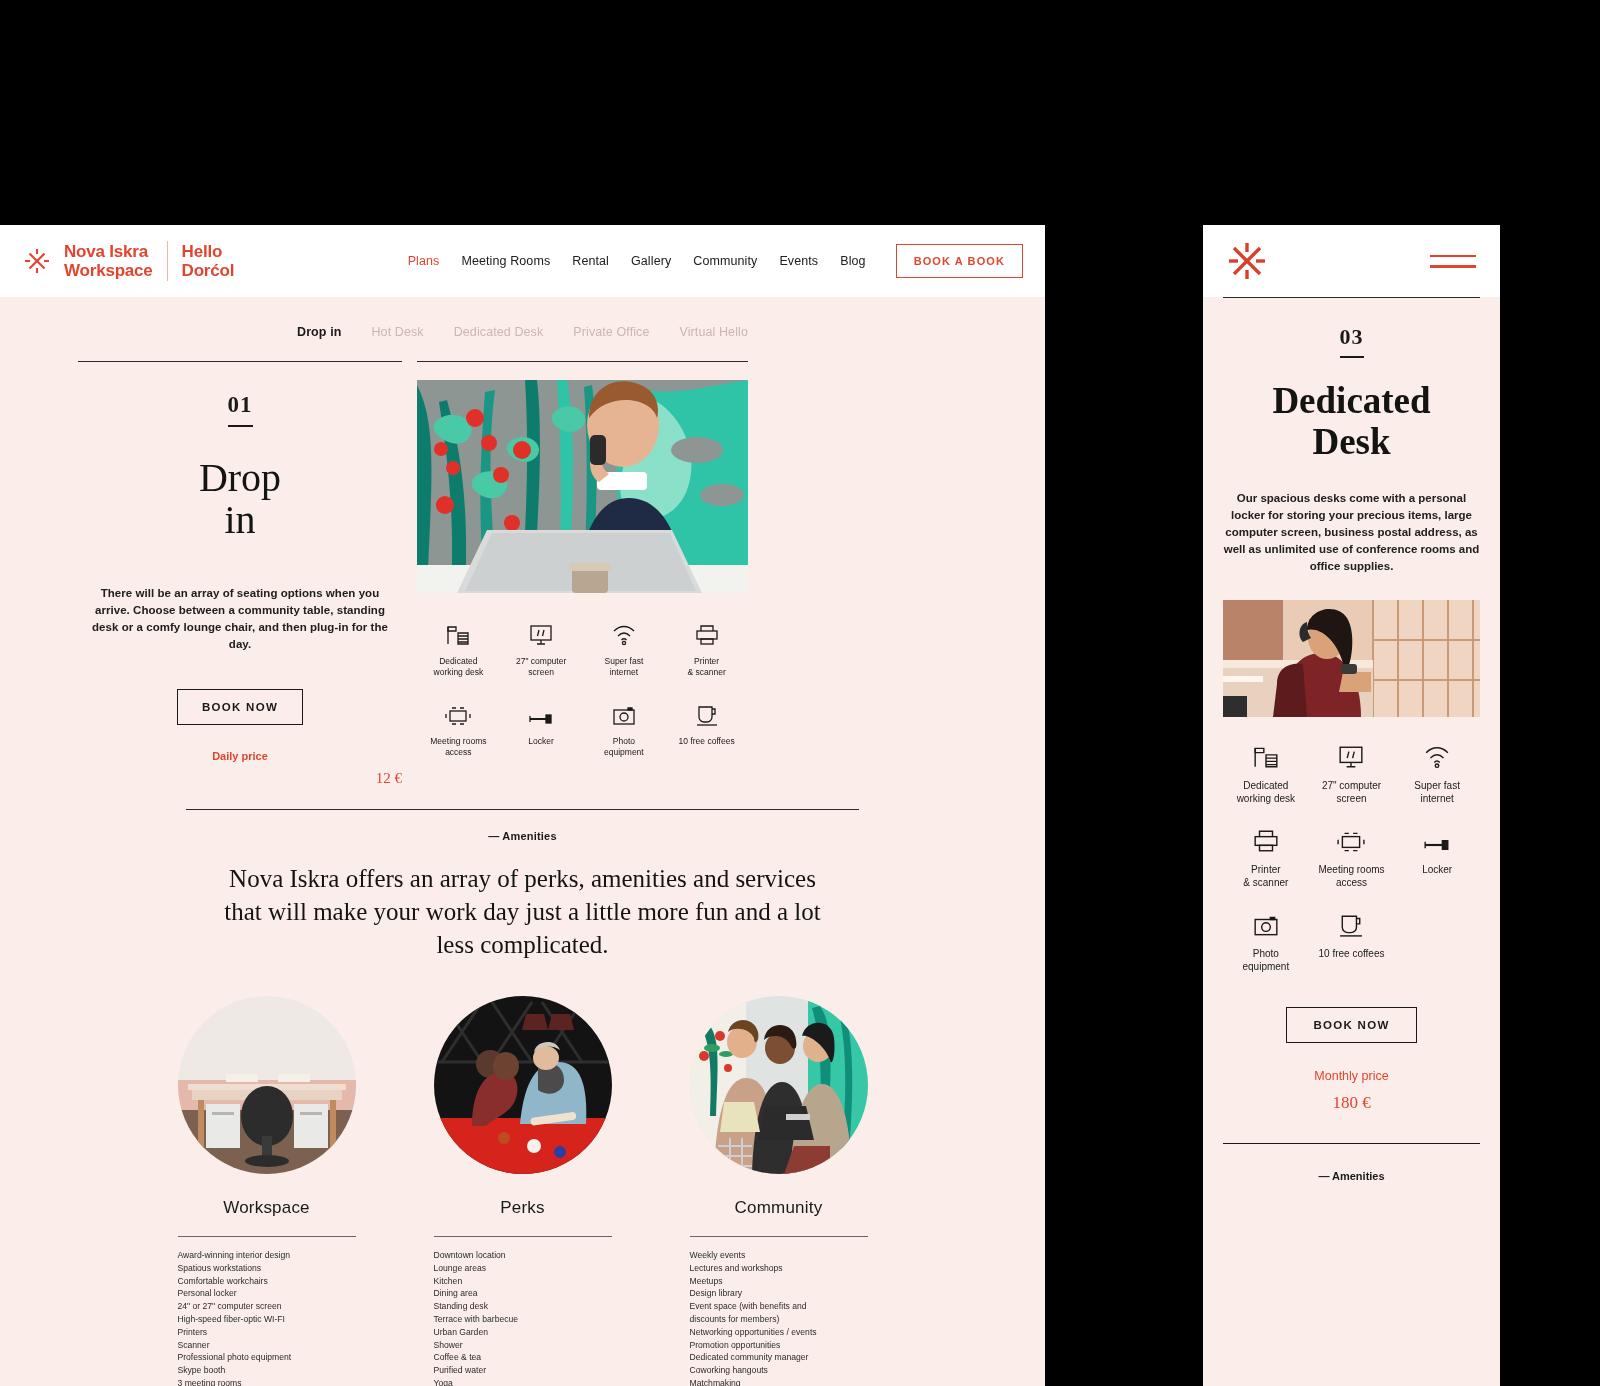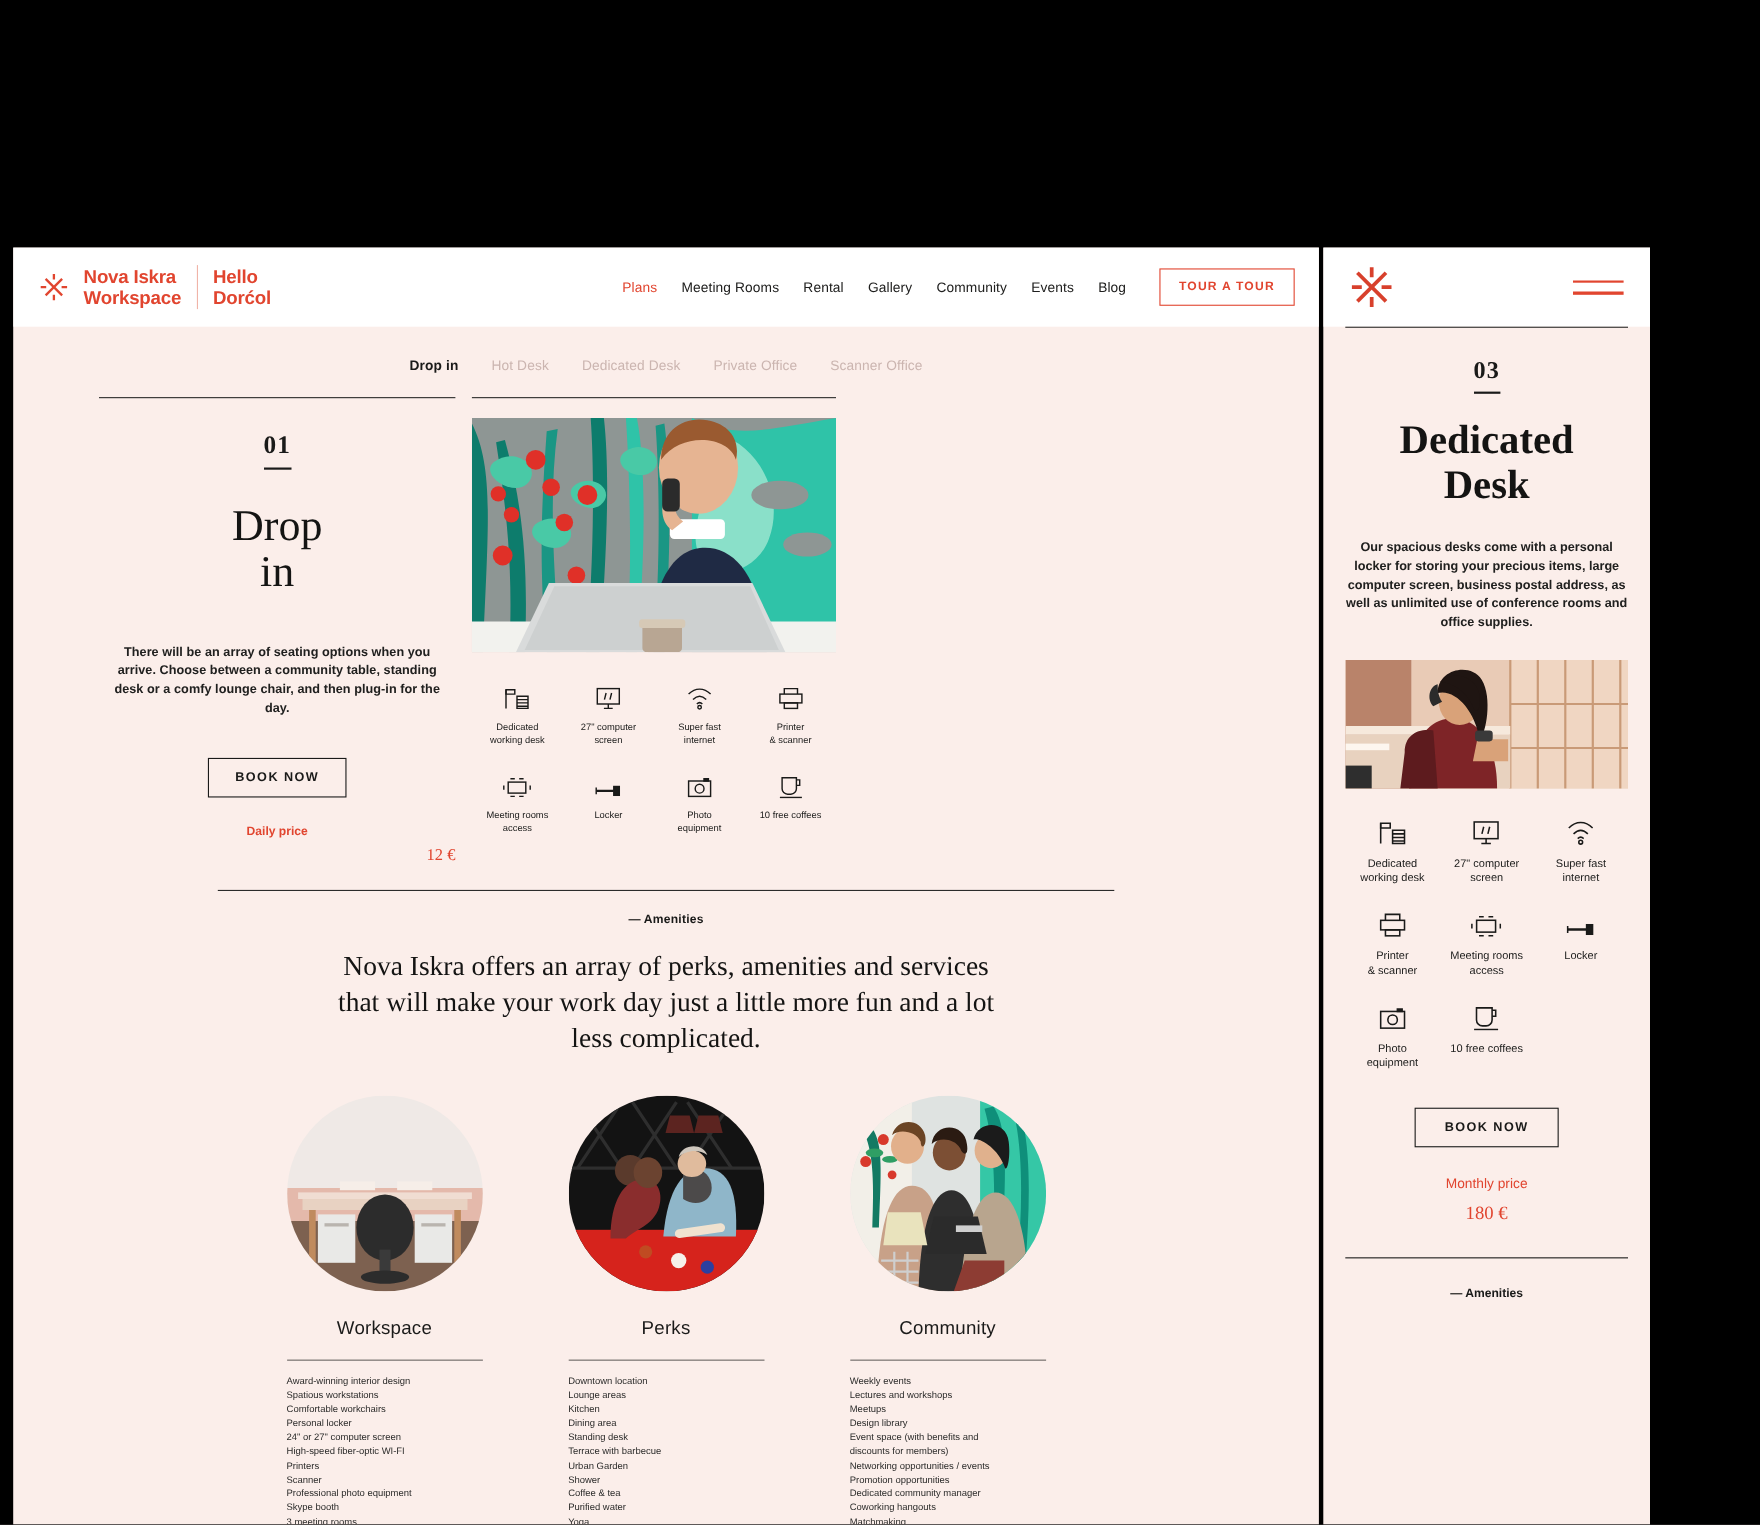--- a/index.html
+++ b/index.html
@@ -6,22 +6,22 @@
   html, body {
     width: 1600px; height: 1386px;
     background: #000;
     font-family: "Liberation Sans", sans-serif;
     overflow: hidden;
   }
   .stage { position: relative; width: 1600px; height: 1386px; background: #000; }
 
   
   .desktop {
-    position: absolute; left: 12px; top: 225px;
-    width: 1187px; height: 1161px;
+    position: absolute; left: 0; top: 225px;
+    width: 1045px; height: 1161px;
     background: #fbeeea;
     overflow: hidden;
   }
   .dt-header {
     height: 72px; background: #fff;
     display: flex; align-items: center;
     padding: 0 22px 0 24px;
   }
   .brand { display: flex; align-items: center; gap: 14px; }
   .brand-mark { width: 26px; height: 26px; flex: none; }
@@ -217,30 +217,30 @@
       </div>
 
       <nav class="dt-nav">
         <a href="#" class="active">Plans</a>
         <a href="#">Meeting Rooms</a>
         <a href="#">Rental</a>
         <a href="#">Gallery</a>
         <a href="#">Community</a>
         <a href="#">Events</a>
         <a href="#">Blog</a>
-        <button class="tour-btn">TOUR A TOUR</button>
+        <button class="tour-btn">BOOK A BOOK</button>
       </nav>
     </div>
 
     <div class="plan-tabs">
       <span class="active">Drop in</span>
       <span>Hot Desk</span>
       <span>Dedicated Desk</span>
       <span>Private Office</span>
-      <span>Scanner Office</span>
+      <span>Virtual Hello</span>
     </div>
 
     <div class="dt-body">
       <div class="two-col">
         <div class="col-left">
           <div class="num-wrap">
             <span class="num">01</span>
           </div>
           <h1 class="plan-title" style="white-space:pre-line">Drop
 in</h1>

